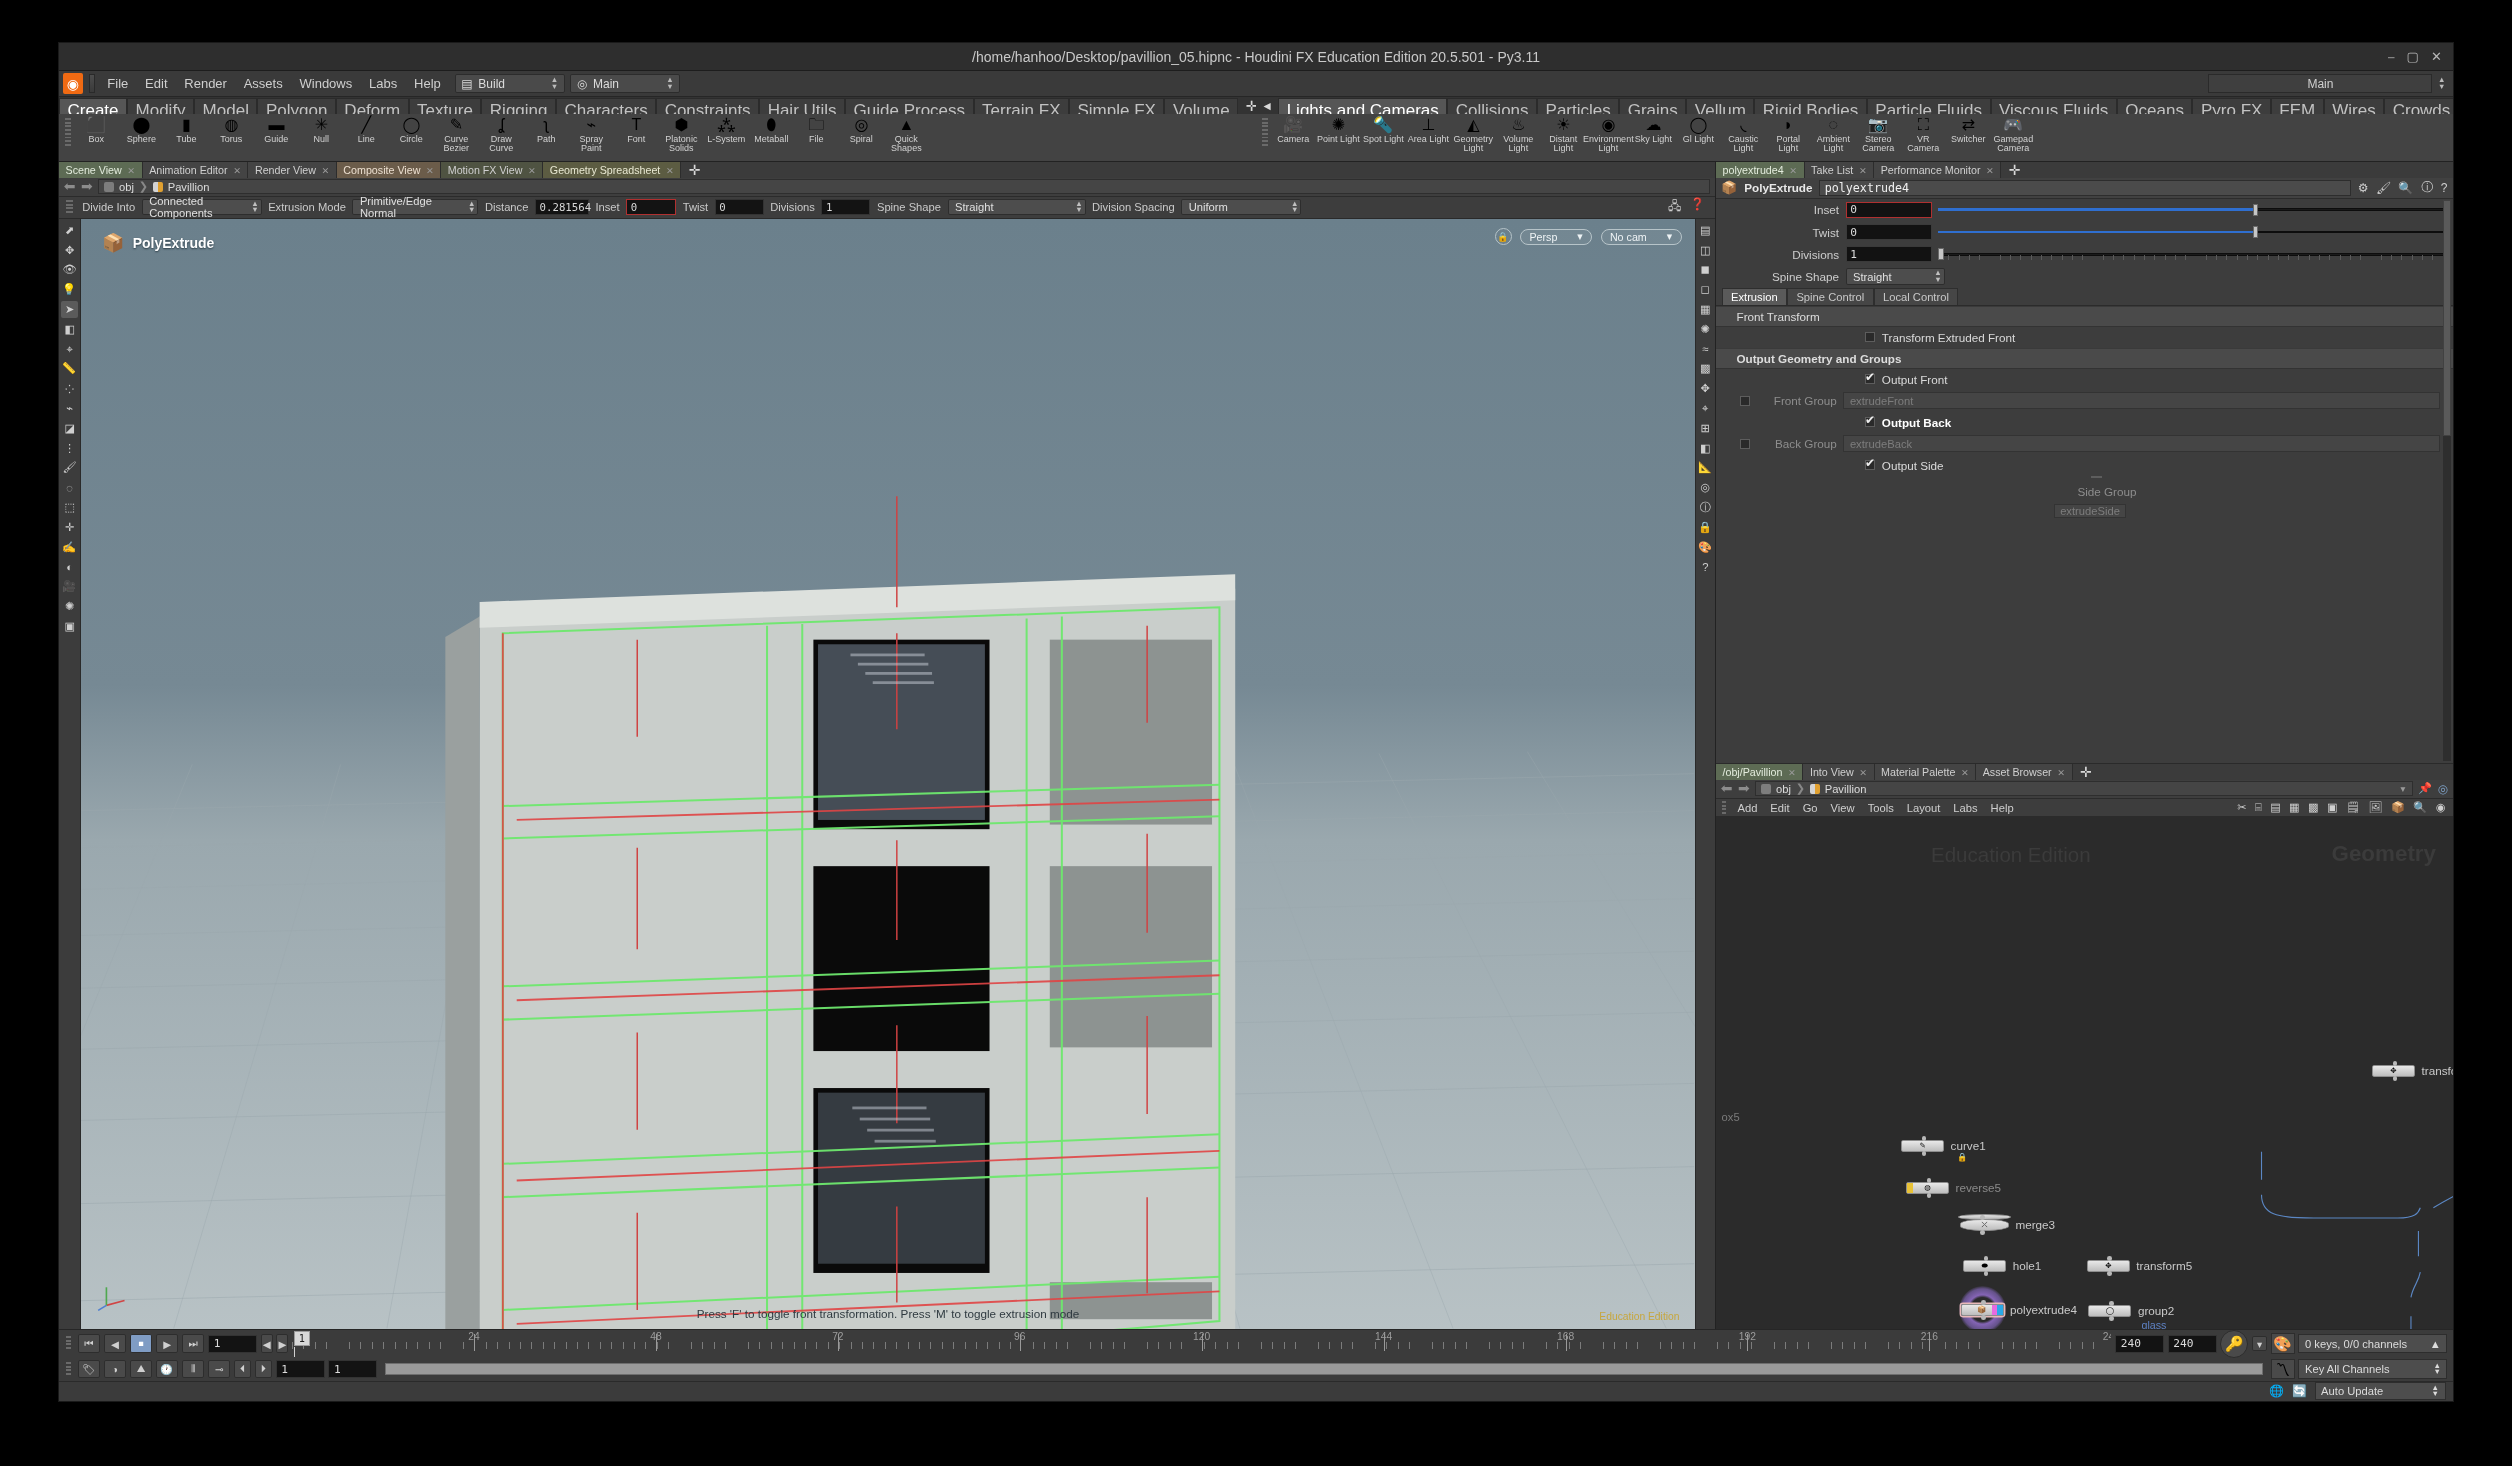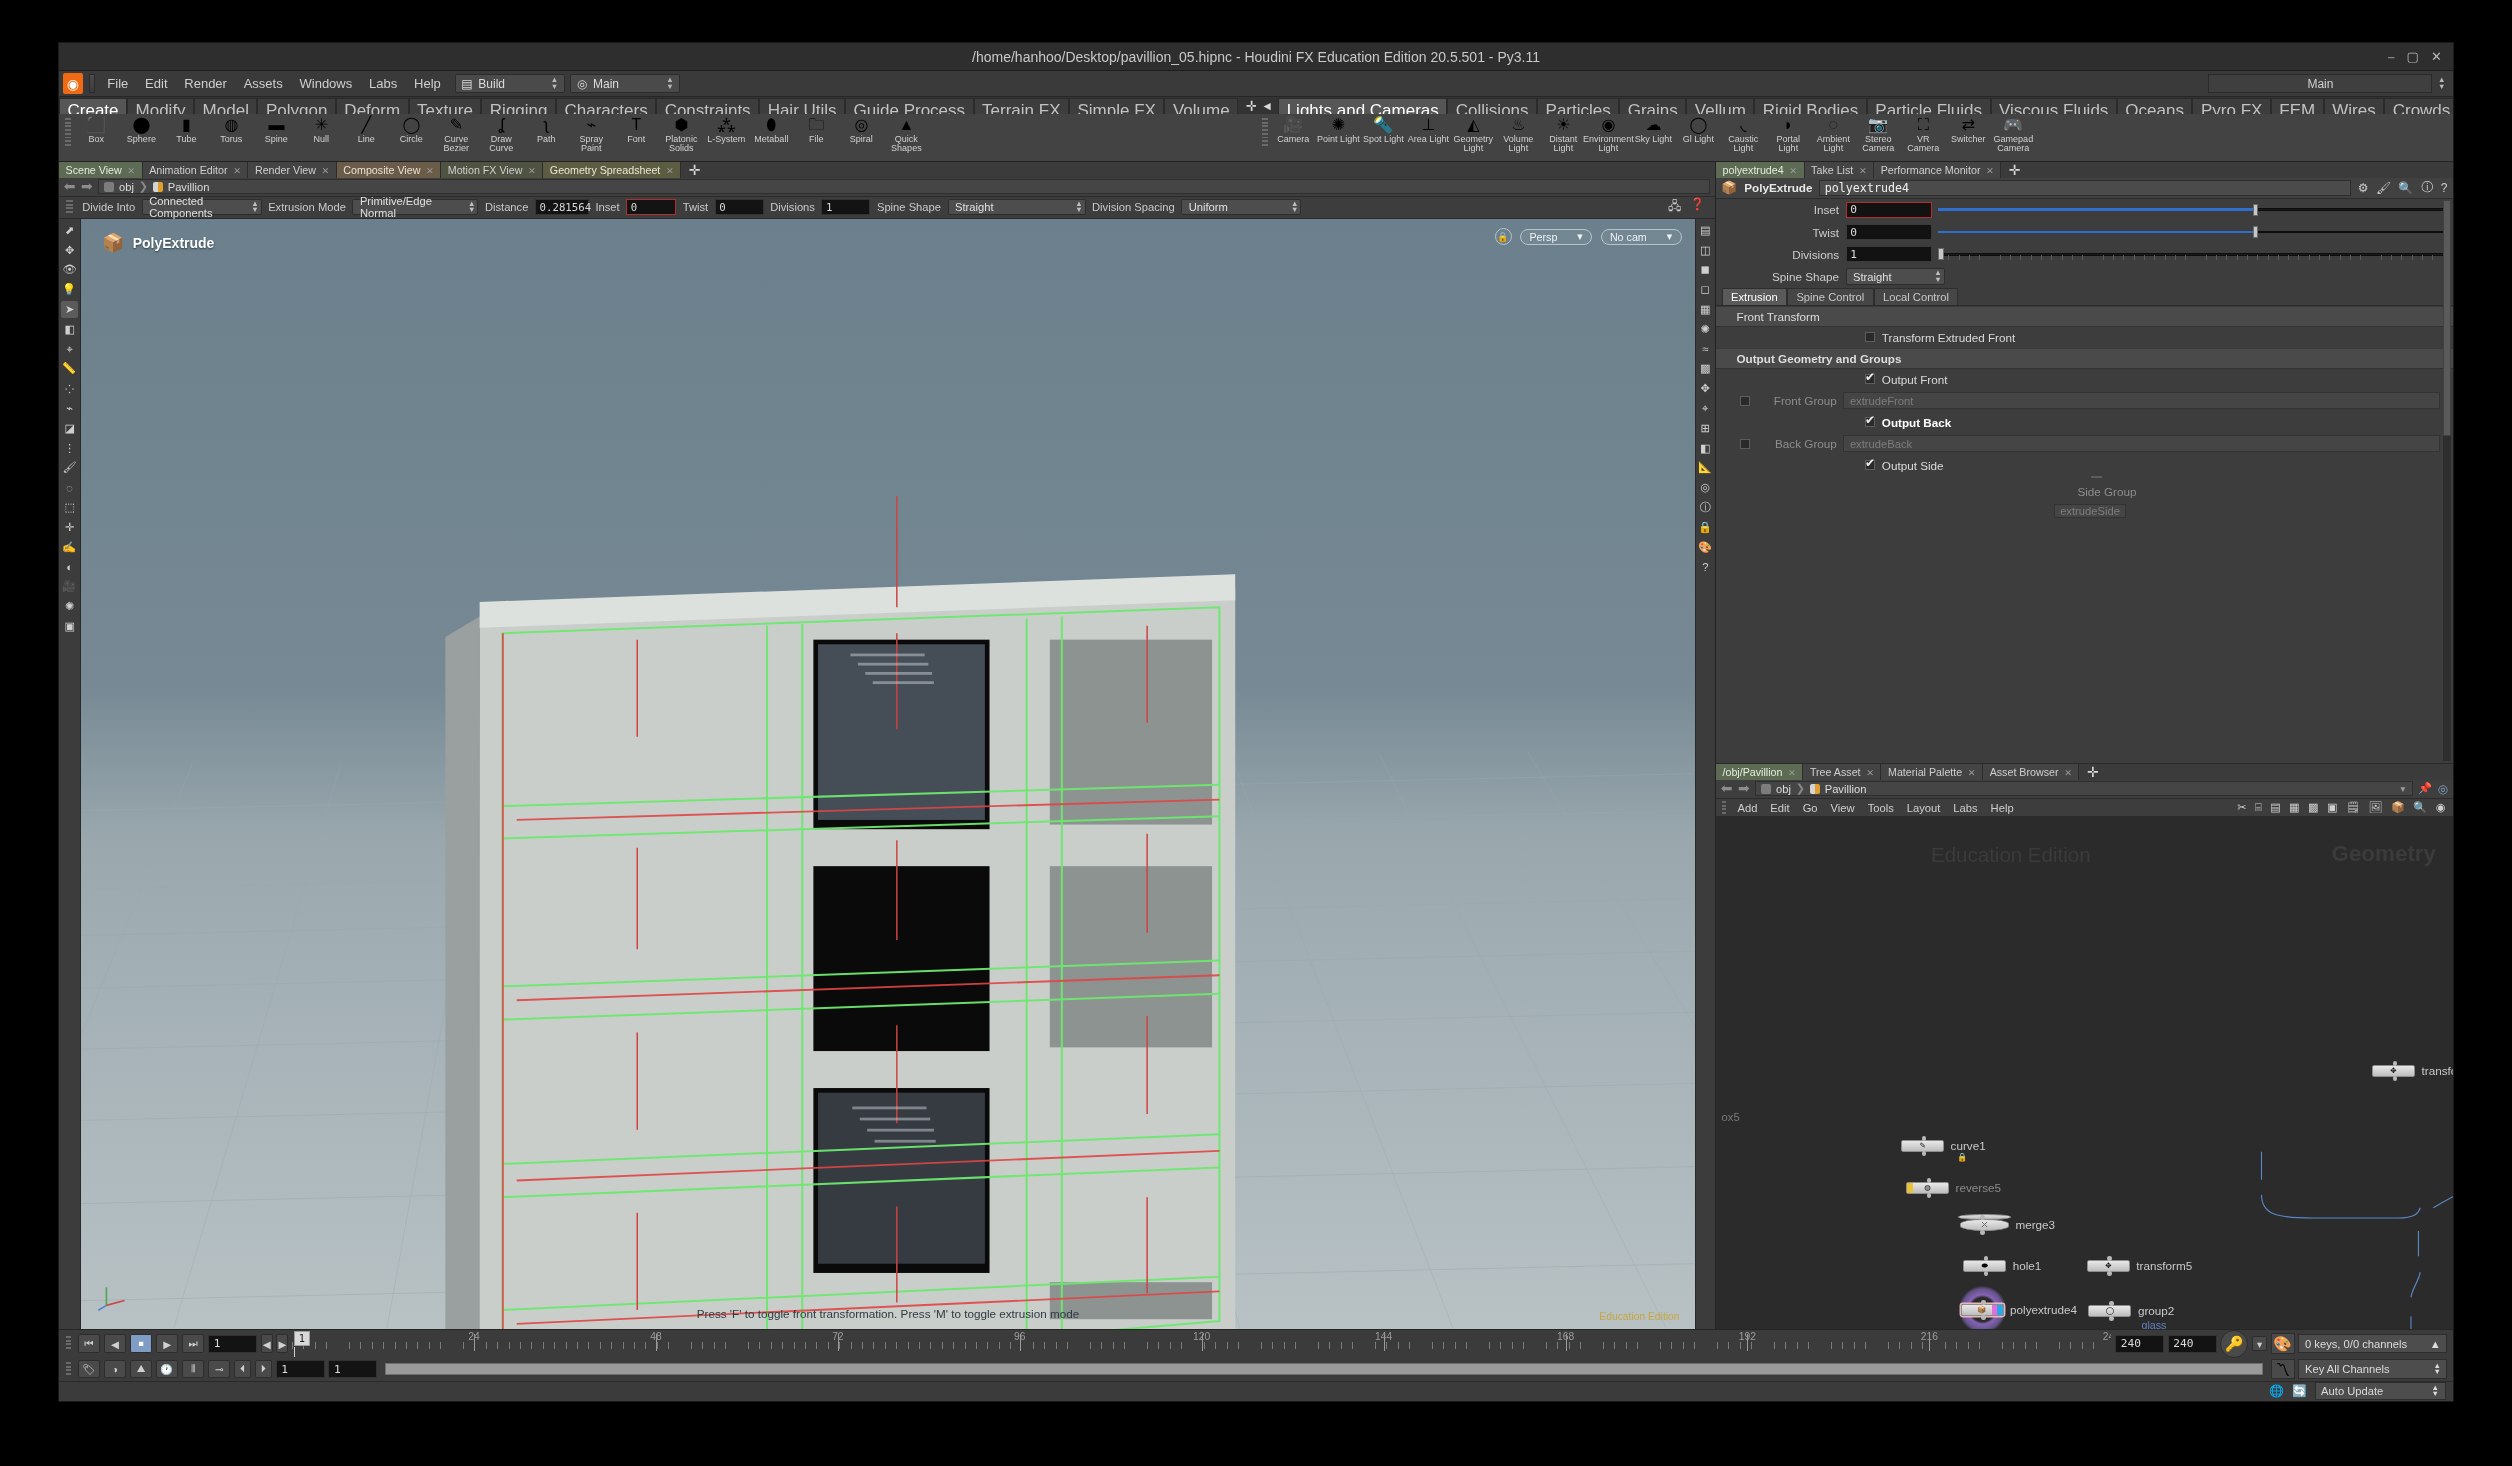--- a/index.html
+++ b/index.html
@@ -287,21 +287,21 @@
           <div class="tool">
             <div class="ic">▮</div>
             <div class="lb">Tube</div>
           </div>
           <div class="tool">
             <div class="ic">◍</div>
             <div class="lb">Torus</div>
           </div>
           <div class="tool">
             <div class="ic">▬</div>
-            <div class="lb">Spine</div>
+            <div class="lb">Guide</div>
           </div>
           <div class="tool">
             <div class="ic">✳</div>
             <div class="lb">Null</div>
           </div>
           <div class="tool">
             <div class="ic">╱</div>
             <div class="lb">Line</div>
           </div>
           <div class="tool">
@@ -834,21 +834,21 @@
         </div>
       </div>
 
       <div class="netwrap">
         <div class="panetabs" id="net-tabs">
             <div class="ptab green">
               <span>/obj/Pavillion</span>
               <span class="x">✕</span>
             </div>
             <div class="ptab">
-              <span>Tree Asset</span>
+              <span>Into View</span>
               <span class="x">✕</span>
             </div>
             <div class="ptab">
               <span>Material Palette</span>
               <span class="x">✕</span>
             </div>
             <div class="ptab">
               <span>Asset Browser</span>
               <span class="x">✕</span>
             </div>

